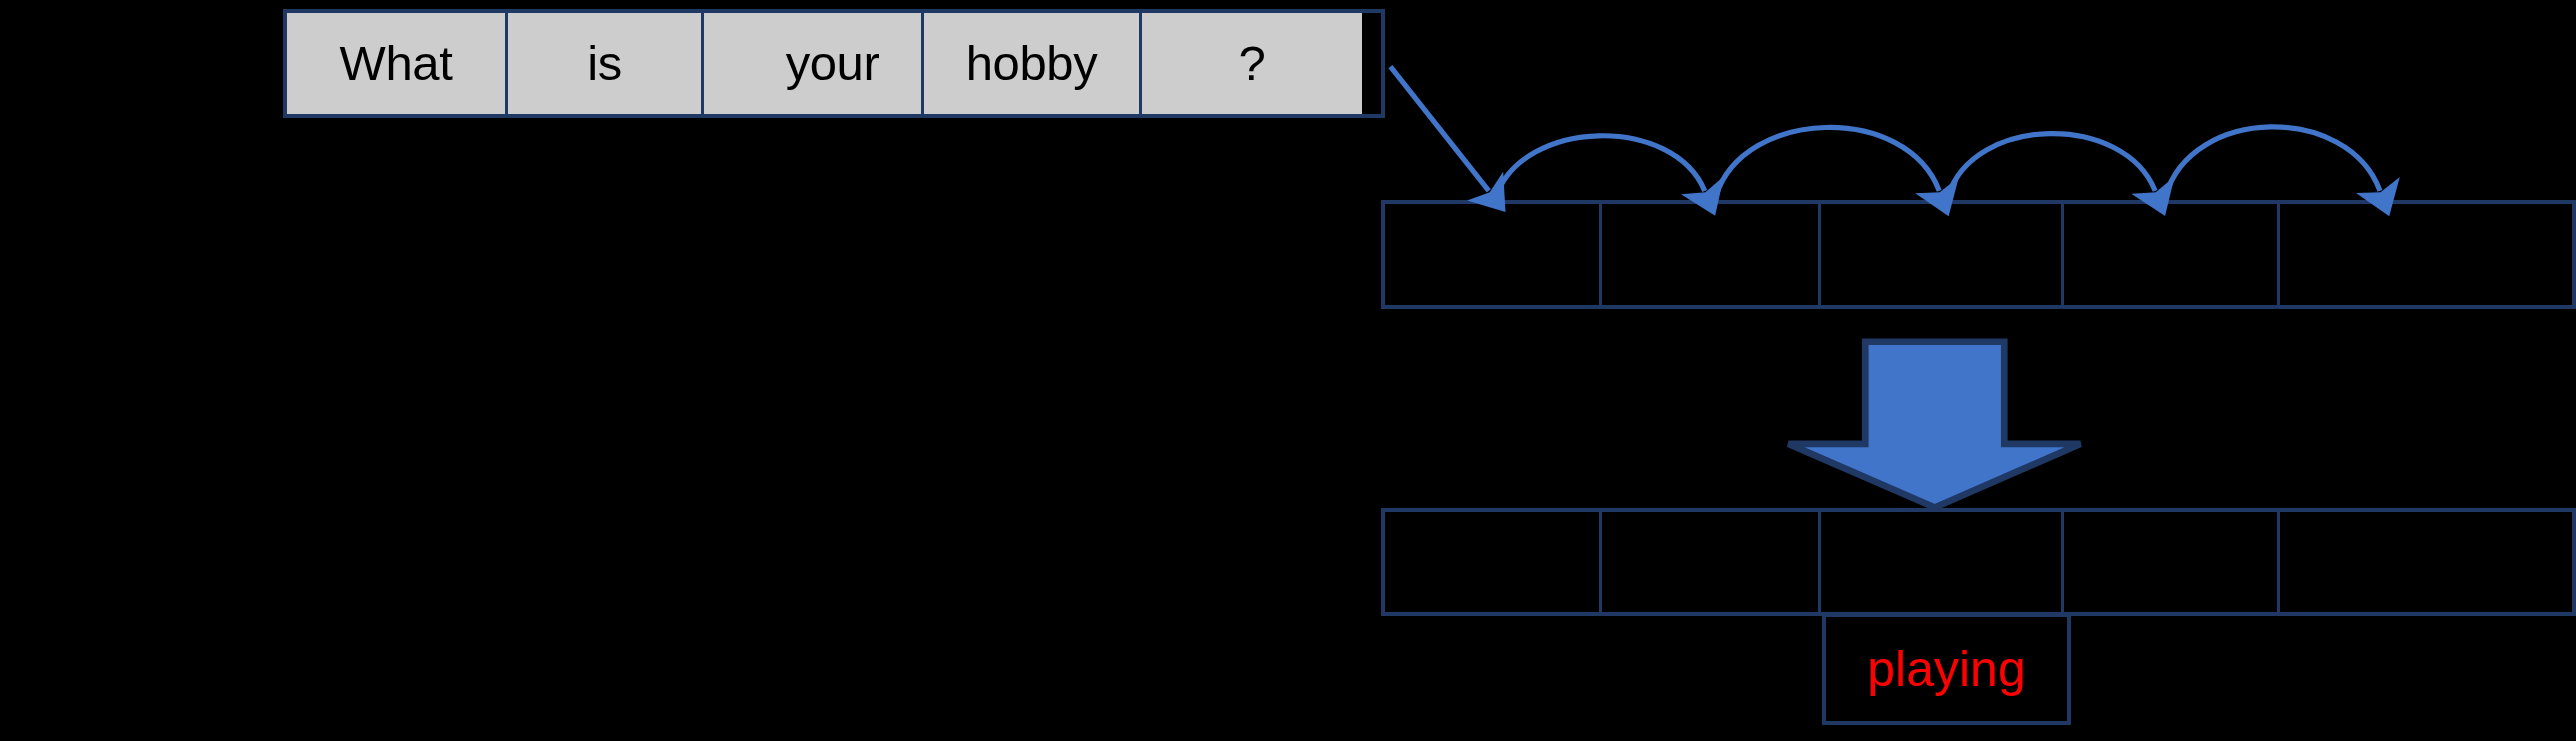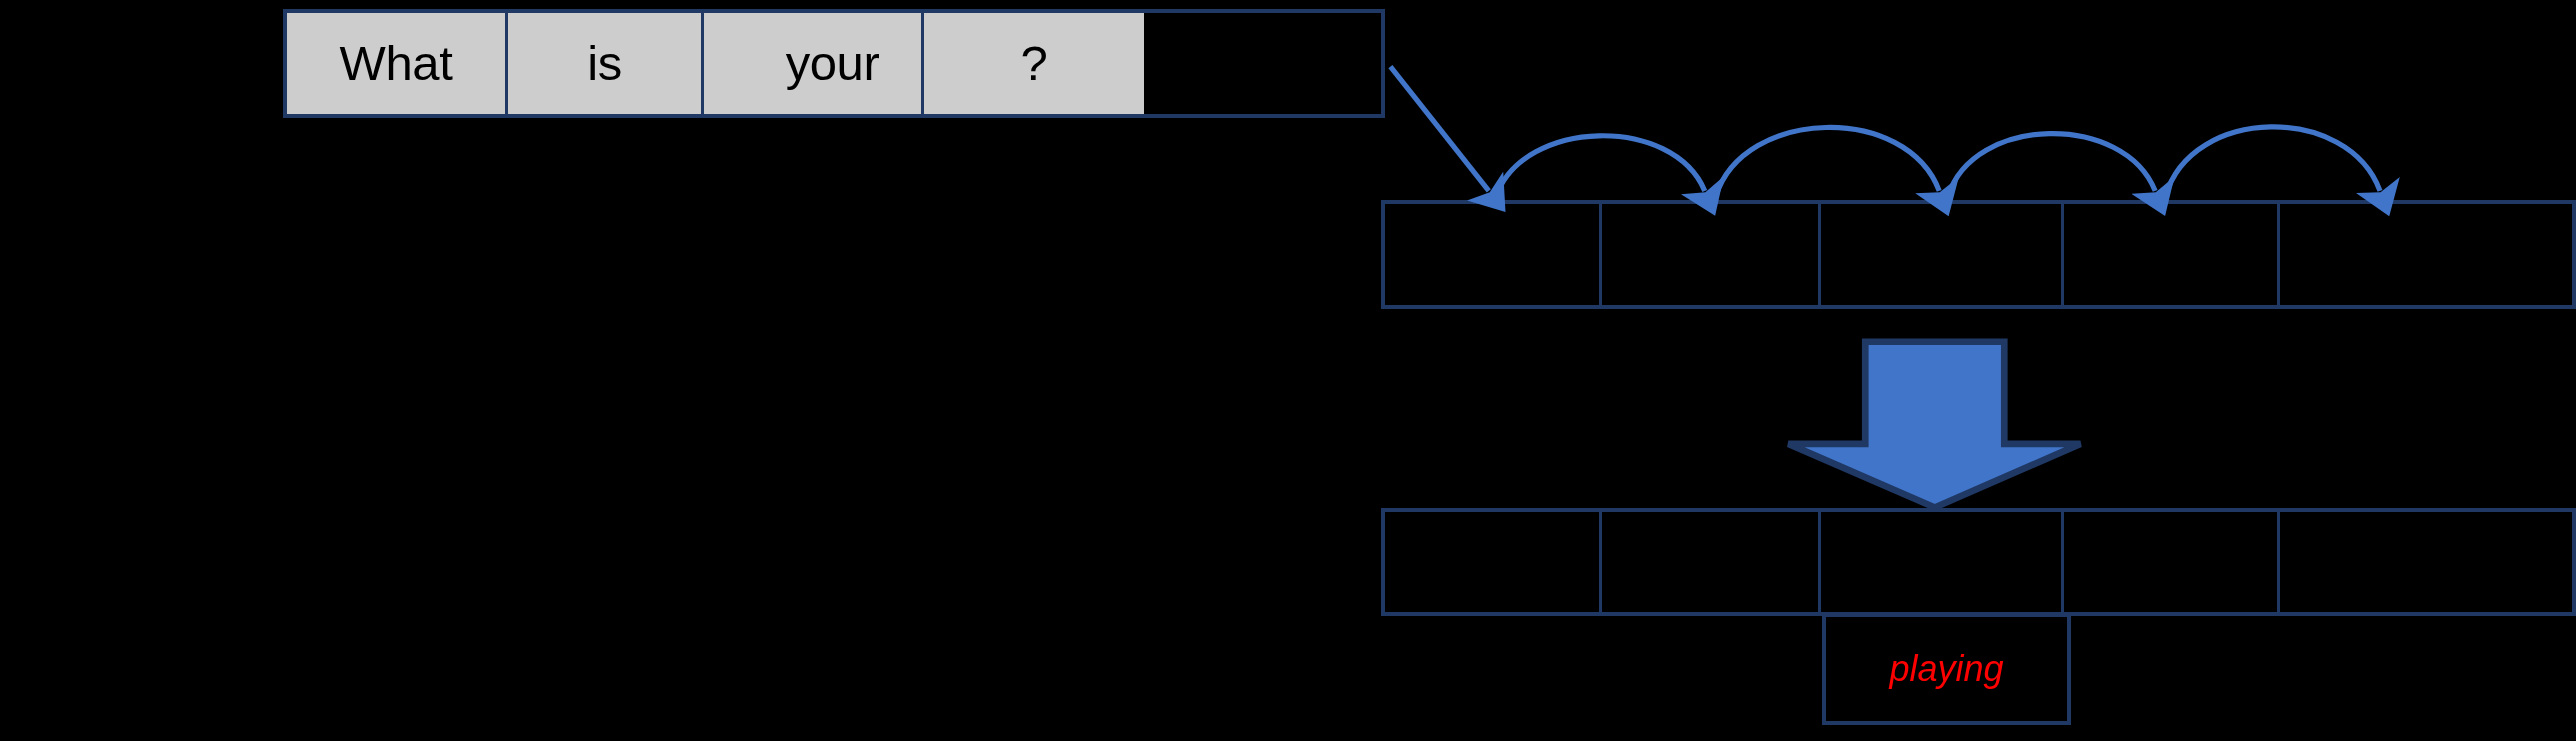--- a/index.html
+++ b/index.html
@@ -55,23 +55,22 @@
   
   .output-cell {
     position: absolute;
     border: 4.4px solid #1F3864;
     box-sizing: border-box;
     display: flex;
     align-items: center;
     justify-content: center;
     background: transparent;
     color: #FF0000;
-    font-size: 36px;
+    font-size: 50px;
     line-height: 1;
-    font-style: italic;
   }
 
   
   .overlay {
     position: absolute;
     left: 0;
     top: 0;
     width: 2576px;
     height: 742px;
     pointer-events: none;
@@ -84,20 +83,23 @@
 
   <div class="token-table" style="left:283px; top:9px; width:1102px; height:109px;">
     <div class="token-cell" style="width:221px;">
       <span>What</span>
     </div>
     <div class="token-cell" style="width:196px;">
       <span>is</span>
     </div>
     <div class="token-cell" style="width:220px;padding-left:40px;">
       <span>your</span>
+    </div>
+    <div class="token-cell" style="width:218px;">
+      <span>hobby</span>
     </div>
     <div class="token-cell" style="width:220px;">
       <span>?</span>
     </div>
   </div>
 
   <div class="state-row" style="left:1381px; top:200px; width:1195px; height:109px;">
     <div class="state-cell" style="width:219px;">
       <span></span>
     </div>

